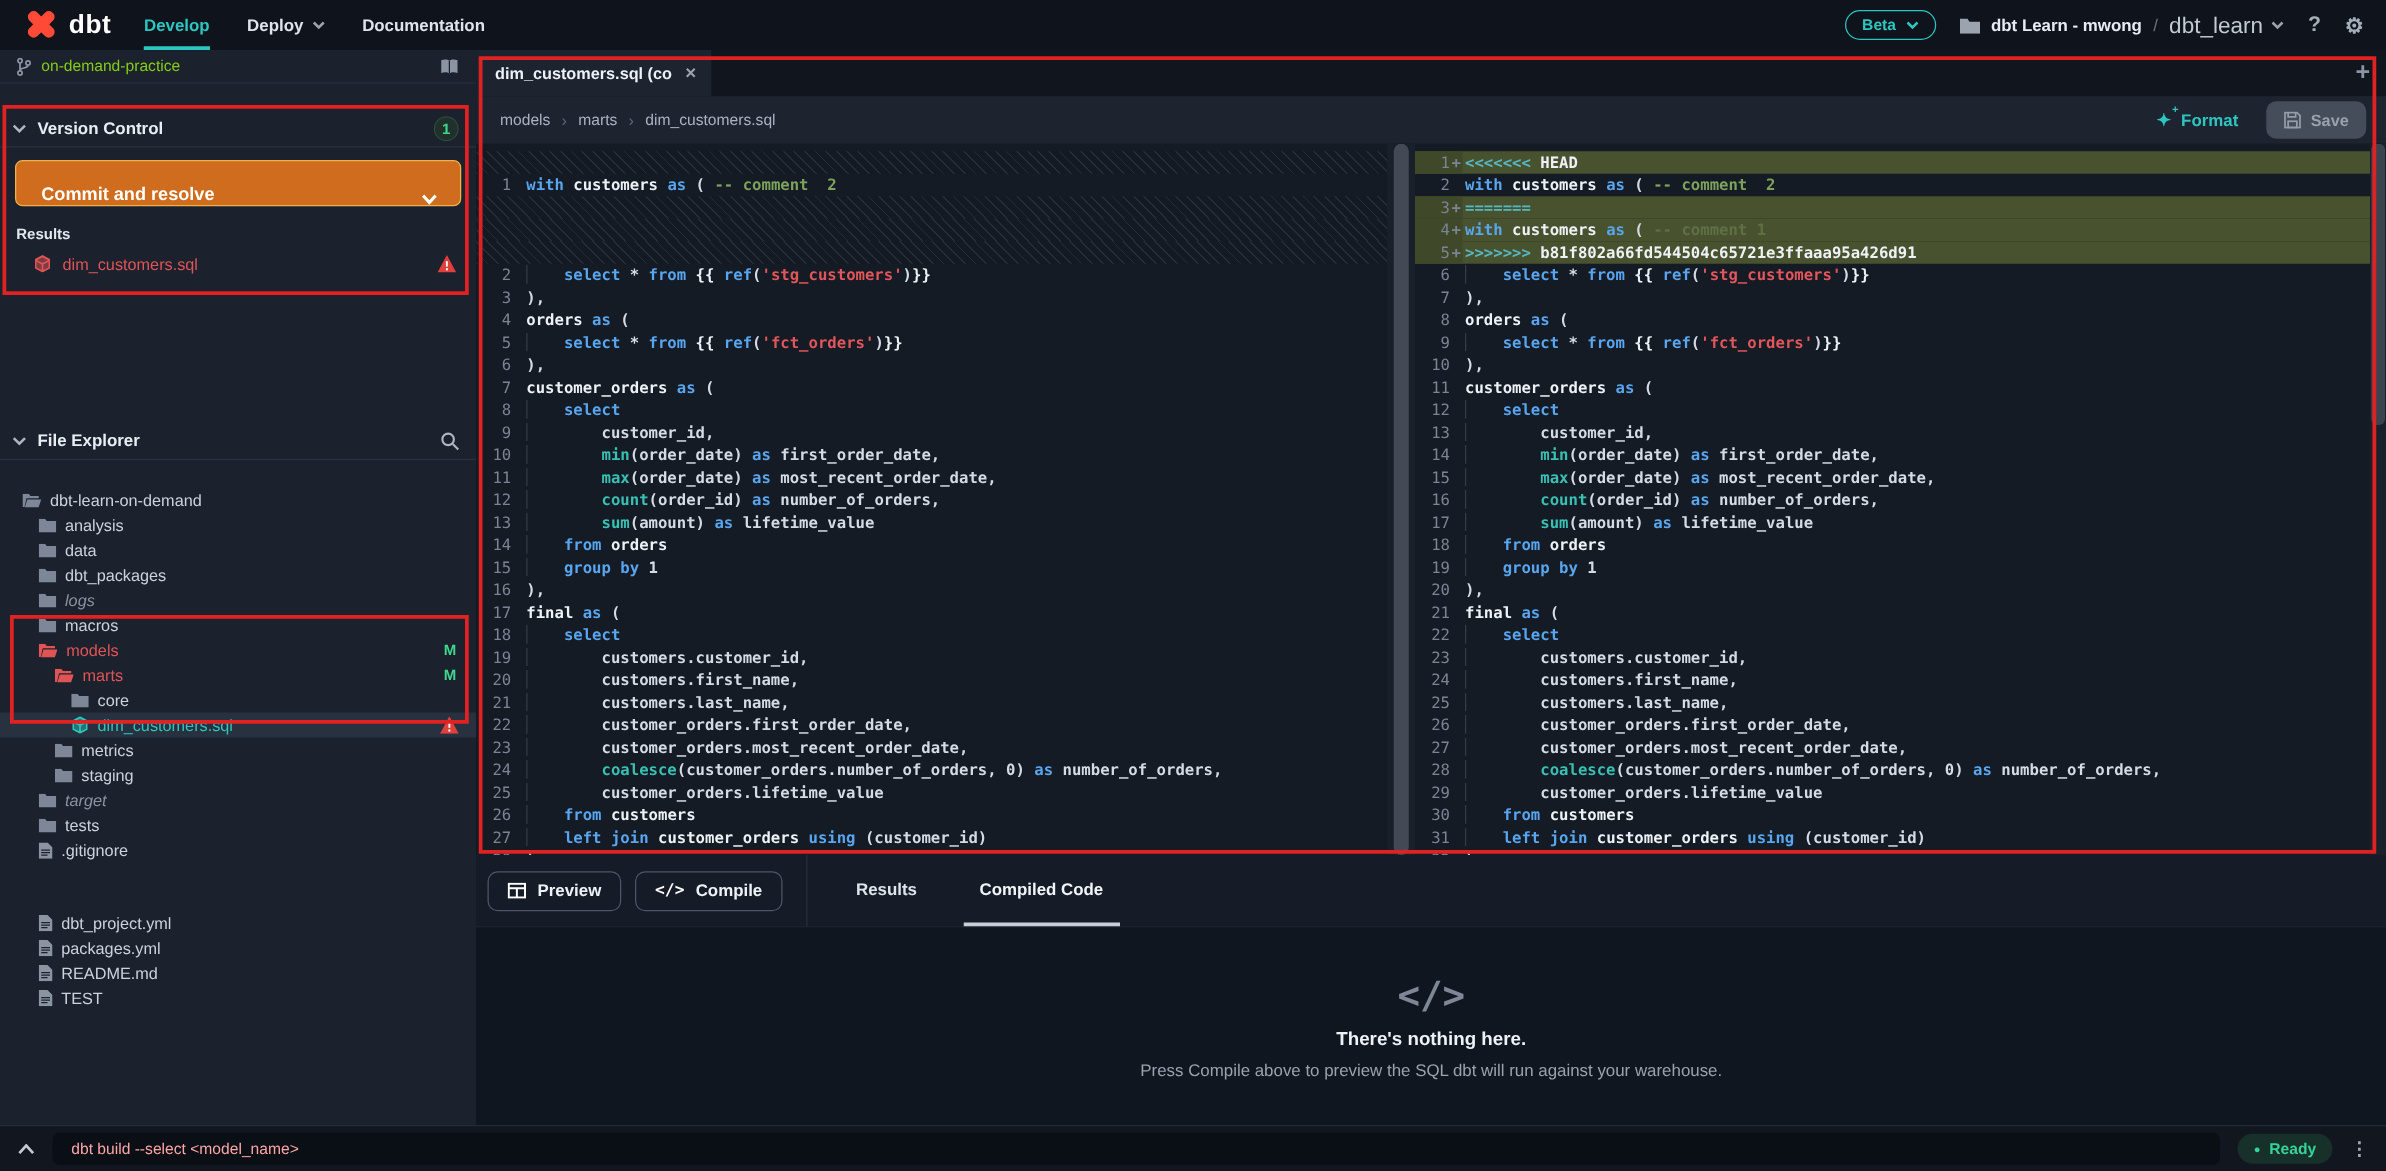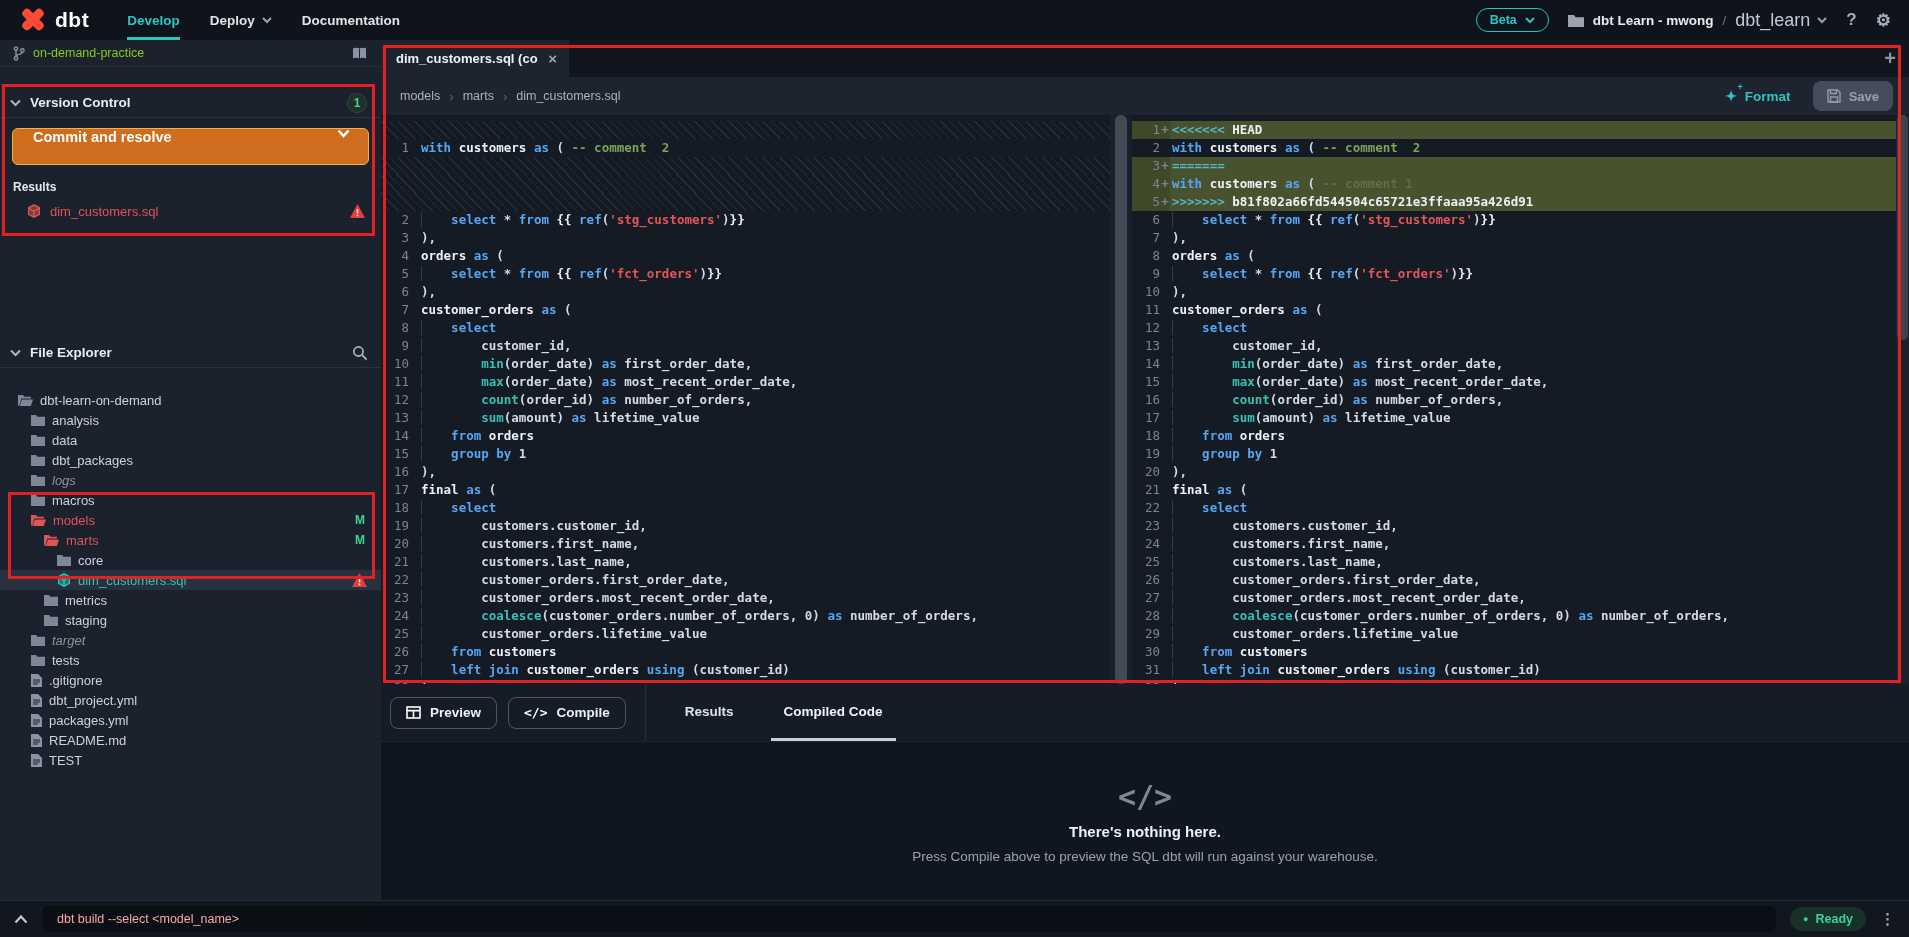--- a/index.html
+++ b/index.html
@@ -6,41 +6,41 @@
   html,body{background:#0b0f16}
   #app{position:relative;width:1909px;height:937px;overflow:hidden;background:#141a24;
        font-family:"Liberation Sans",sans-serif;-webkit-font-smoothing:antialiased}
 
   
   .nav{position:absolute;top:0;left:0;right:0;height:40px;background:#0e131c;display:flex;align-items:center;padding:0 18px;z-index:5}
   .logo{position:relative;width:30px;height:28px;flex:0 0 auto}
   .logo .bar{position:absolute;left:2px;top:9px;width:26px;height:9px;border-radius:4px;background:#ff4a38}
   .logo .bar.a{transform:rotate(45deg)}
   .logo .bar.b{transform:rotate(-45deg)}
-  .brand{color:#fff;font-weight:bold;font-size:21px;margin:0 38px 0 7px;letter-spacing:.5px}
+  .brand{color:#fff;font-weight:bold;font-size:21px;margin:0 26px 0 7px;letter-spacing:.5px}
   .navitem{height:40px;display:flex;align-items:center;gap:7px;margin-right:30px;font-size:13.5px;font-weight:bold;color:#dfe4ea;border-bottom:3px solid transparent;padding-top:3px;cursor:pointer}
   .navitem.active{color:var(--accent-teal);border-bottom-color:var(--accent-teal)}
   .nav-right{margin-left:auto;display:flex;align-items:center;gap:19px}
   .beta{display:flex;align-items:center;gap:8px;border:1.5px solid var(--accent-teal);border-radius:16px;padding:4px 13px;color:var(--accent-teal);font-weight:bold;font-size:12.5px;cursor:pointer}
   .proj{display:flex;align-items:center;gap:9px}
   .proj .pname{font-weight:bold;font-size:13.5px;color:#e8ecf1}
   .proj .psep{color:#6b7482;font-size:13.5px}
   .proj .penv{font-size:18px;color:#c3cad4;display:flex;align-items:center;gap:7px}
   .glyph-btn{color:#a6aeb9;font-weight:bold;font-size:17px;cursor:pointer}
 
   
   .sidebar{position:absolute;top:40px;left:0;width:381px;bottom:37px;background:#1b222d;overflow:hidden}
   .branchrow{position:absolute;top:0;left:0;right:0;height:27px;display:flex;align-items:center;gap:8px;padding:0 13px;border-bottom:1px solid #262e3b}
   .branchrow .blabel{font-size:12.5px;color:#84cc16;flex:1}
   .sechead{position:absolute;left:0;right:0;height:30px;display:flex;align-items:center;gap:9px;padding-left:10px}
   .sechead .stitle{font-weight:bold;font-size:13.5px;color:#e9edf2}
   .vc-head{top:48px;border-bottom:1px solid #2a3240}
   .fe-head{top:298px;border-bottom:1px solid #2a3240}
   .vcbadge{margin-left:auto;margin-right:14px;width:20px;height:20px;border-radius:50%;background:#20312b;border:1px solid #2c4a3d;color:var(--modified-green);font-size:12px;font-weight:bold;display:flex;align-items:center;justify-content:center}
-  .commitbtn{position:absolute;top:88px;left:12px;right:12px;height:37px;background:var(--commit-orange);border:1px solid #f0b24a;border-radius:6px;display:flex;align-items:flex-start;overflow:hidden;cursor:pointer}
+  .commitbtn{position:absolute;top:88px;left:12px;right:12px;height:37px;background:var(--commit-orange);border:1px solid #f0b24a;border-radius:6px;display:flex;align-items:flex-end;overflow:hidden;cursor:pointer}
   .commitbtn .clabel{flex:1;display:flex;align-items:center;padding-left:20px;color:#fff;font-weight:bold;font-size:14.5px}
   .commitbtn .csep{width:1px;background:rgba(255,240,210,.65)}
   .commitbtn .cchev{width:50px;display:flex;align-items:center;justify-content:center}
   .changes-label{position:absolute;top:140px;left:13px;font-weight:bold;font-size:12px;color:#e3e8ee}
   .changed-row{position:absolute;top:158px;left:0;right:0;height:26px;display:flex;align-items:center;gap:9px;padding:0 16px 0 27px;cursor:pointer}
   .changed-row .cfname{font-size:13px;color:var(--file-red);flex:1}
   .searchic{margin-left:auto;margin-right:13px;cursor:pointer}
   .tree{position:absolute;top:335px;left:0;right:0}
   .trow{height:20px;display:flex;align-items:center;gap:7px;font-size:13px;color:#ccd3dc;cursor:pointer;padding-right:0}
   .trow.sel{background:#27313f}
@@ -360,21 +360,21 @@
         </div>
         <div class="trow" style="padding-left: 31px;">
           <span class="ticon">
             <svg width="11" height="13" viewBox="0 0 11 13">
               <path fill="#8b94a3" d="M0 0h7l4 4v9H0z"></path>
               <path fill="#1b222d" d="M2 5.5h7v1H2zm0 2h7v1H2zm0 2h5v1H2z"></path>
             </svg>
           </span>
           <span class="tlabel">.gitignore</span>
         </div>
-        <div class="trow" style="padding-left: 31px;">
+        <div class="trow" style="padding-left: 31px; margin-top: 38px;">
           <span class="ticon">
             <svg width="11" height="13" viewBox="0 0 11 13">
               <path fill="#8b94a3" d="M0 0h7l4 4v9H0z"></path>
               <path fill="#1b222d" d="M2 5.5h7v1H2zm0 2h7v1H2zm0 2h5v1H2z"></path>
             </svg>
           </span>
           <span class="tlabel">dbt_project.yml</span>
         </div>
         <div class="trow" style="padding-left: 31px;">
           <span class="ticon">

